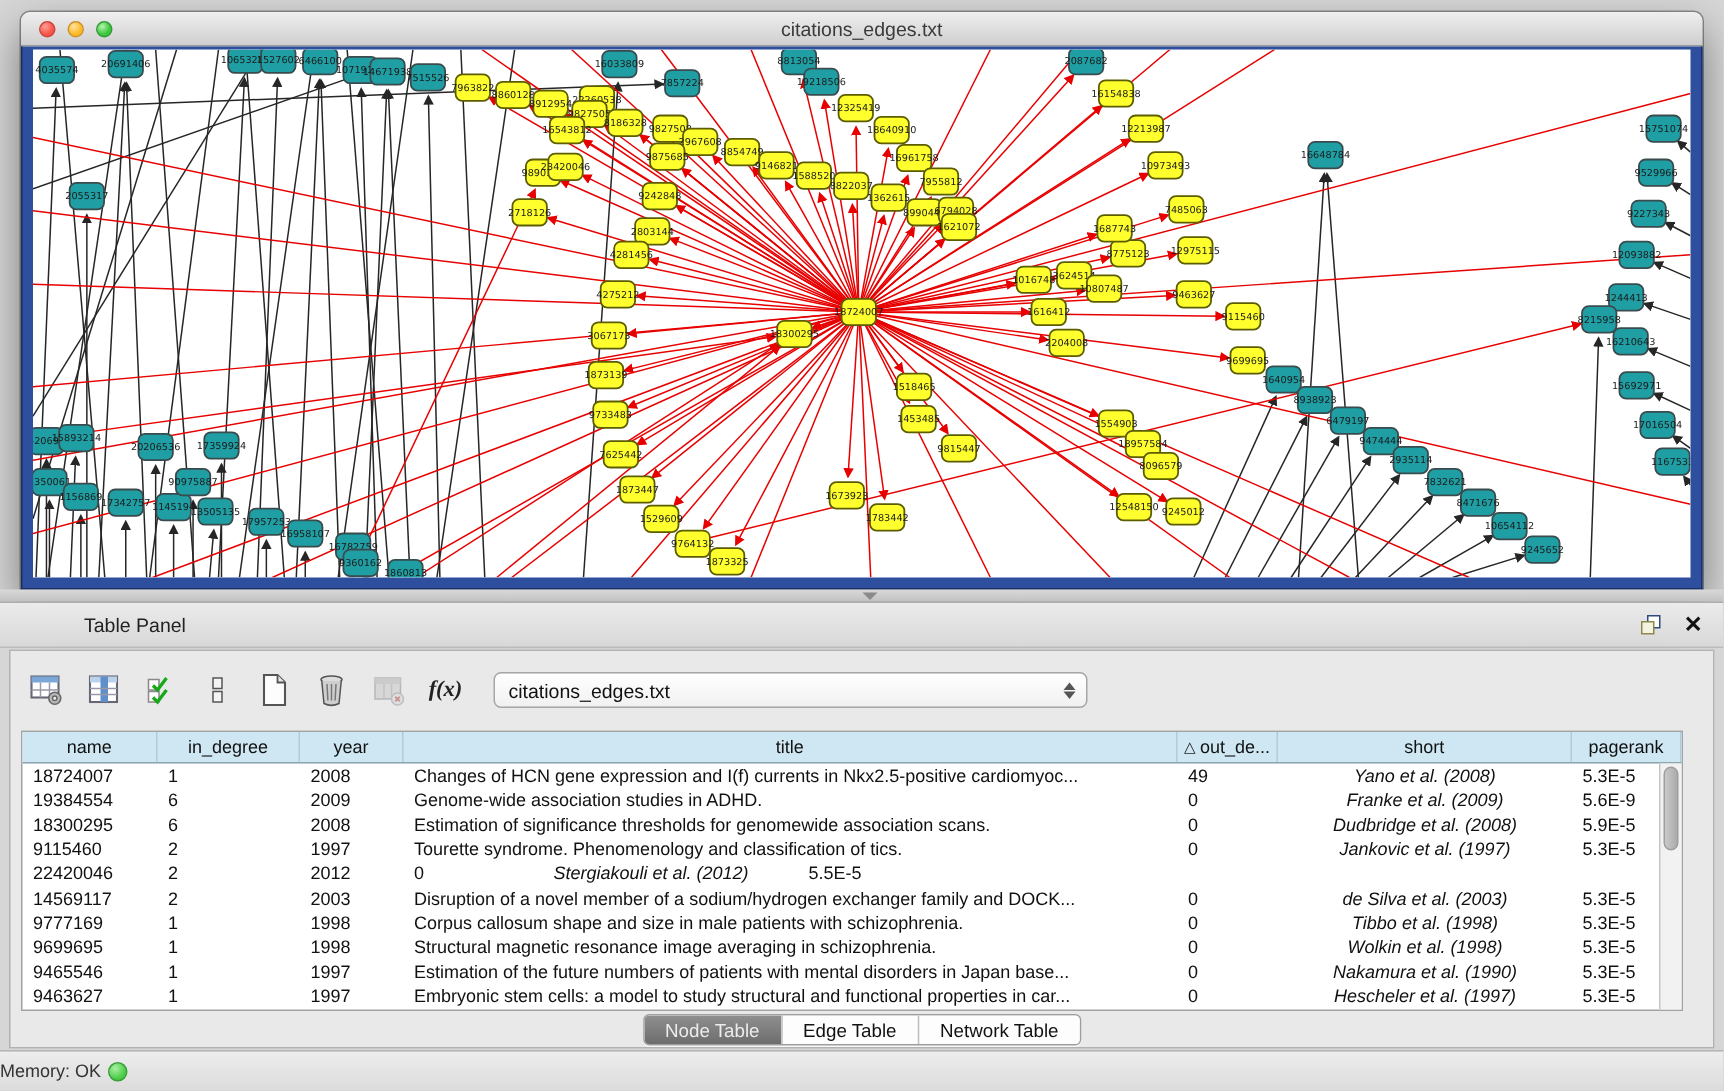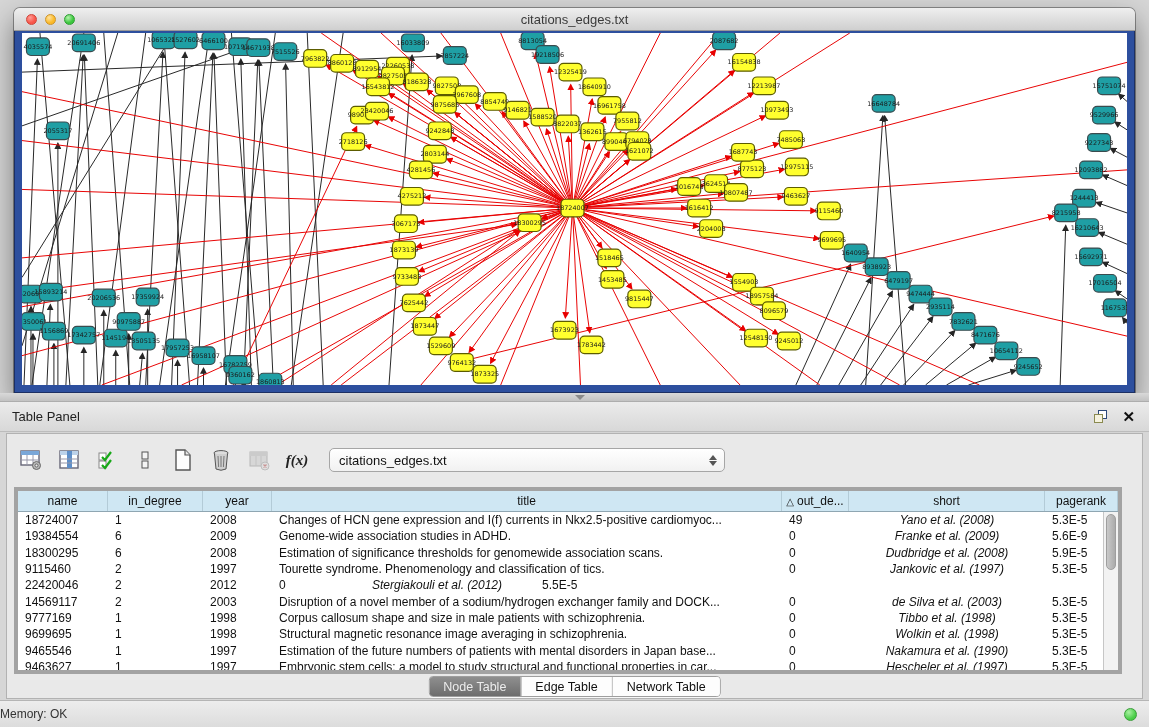--- a/index.html
+++ b/index.html
@@ -31,21 +31,21 @@
   
   .splitter{ position:absolute; top:393px; left:0; width:1149px; height:9px;
     background:linear-gradient(#d9d9d9,#c2c2c2); border-bottom:1px solid #adadad;}
   .splitter .grip{ position:absolute; left:50%; top:2px; width:0; height:0;
     border-left:5px solid transparent;border-right:5px solid transparent; border-top:5px solid #8a8a8a;}
 
   
   .tp-header{ position:absolute; top:402px; left:0; width:1149px; height:30px;
     background:linear-gradient(#ebebeb,#d8d8d8); border-bottom:1px solid #bcbcbc;
     display:flex; align-items:center; }
-  .tp-title{ font-size:13px; color:#222; padding-left:12px; flex:1; }
+  .tp-title{ font-size:13px; color:#222; padding-left:12px; flex:1;margin-left:44px; }
   .tp-actions{ display:flex; align-items:center; gap:14px; padding-right:14px; }
   .float-btn svg{ display:block; }
   .close-btn{ font-size:15px; font-weight:bold; color:#111; line-height:14px; cursor:default;}
 
   .panel-body{ position:absolute; top:433px; left:6px; width:1137px; height:266px;
     background:#e9e9e9; border:1px solid #b2b2b2; }
 
   .toolbar{ position:absolute; top:8px; left:10px; right:10px; height:36px;
     display:flex; align-items:center; gap:10px; }
   .tbtn{ width:28px; height:28px; display:flex; align-items:center; justify-content:center; border-radius:3px;}
@@ -55,21 +55,21 @@
     border:1px solid #a6a6a6; border-radius:5px; display:flex; align-items:center; position:relative;
     box-shadow:inset 0 1px 0 #fff;}
   .combo-value{ font-size:13px; color:#111; padding-left:9px; flex:1;}
   .combo-arrows{ width:18px; display:flex; flex-direction:column; align-items:center; gap:1px; padding-right:4px;}
   .combo-arrows span{ width:0;height:0;border-left:4px solid transparent;border-right:4px solid transparent;}
   .arr-up{ border-bottom:5px solid #555; }
   .arr-dn{ border-top:5px solid #555; }
 
   
   .grid{ position:absolute; top:53px; left:7px; width:1108px; height:187px;
-    background:#fff; border:4px solid #a3a3a3; display:flex; flex-direction:column; }
+    background:#fff; border:1px solid #a3a3a3; display:flex; flex-direction:column; }
   .thead{ display:flex; height:21px; background:#cfe7f3; border-bottom:1px solid #8fa6b2; flex:none;}
   .th{ font-size:12px; color:#111; display:flex; align-items:center; justify-content:center;
     border-right:1px solid #b3cbd7; overflow:hidden; white-space:nowrap; }
   .th .sort{ font-size:10px; margin-right:3px; color:#222; }
   .tbody{ flex:1; overflow:hidden; position:relative; }
   .tr{ display:flex; height:16.3px; align-items:center; }
   .td{ font-size:12px; color:#111; white-space:nowrap; overflow:hidden; padding-left:7px; }
   .c0{ width:90px; } .c1{ width:95px; } .c2{ width:69px; } .c3{ flex:1; }
   .c4{ width:67px; } .c5{ width:196px; } .c6{ width:73px; }
   .td.c5{ text-align:center; padding-left:0;font-style:italic; }
@@ -83,21 +83,21 @@
     display:flex; height:21px; border:1px solid #9e9e9e; border-radius:4px; overflow:hidden;
     background:#fdfdfd; box-shadow:0 1px 0 rgba(255,255,255,.7);}
   .tab{ font-size:12.5px; color:#111; padding:0 14px; display:flex; align-items:center; background:#fdfdfd;
     border-left:1px solid #bdbdbd; }
   .tab:first-child{ border-left:none; }
   .tab.active{ background:linear-gradient(#8f8f8f,#6d6d6d); color:#ececec; }
 
   
   .statusbar{ position:absolute; top:700px; left:0; width:1149px; height:27px;
     background:linear-gradient(#ededed,#dcdcdc); border-top:1px solid #b5b5b5;
-    display:flex; align-items:center; justify-content:space-between; gap:5px; padding-right:12px;}
+    display:flex; align-items:center; justify-content:flex-start; gap:5px; padding-right:12px;}
   .mem-label{ font-size:12px; color:#333; }
   .mem-dot{ width:13px; height:13px; border-radius:50%;
     background:radial-gradient(circle at 35% 30%, #a9f0a2,#49cd47 65%); border:1px solid #3a9e3a;}
 </style>
 </head>
 <body>
 
 <div class="net-window">
   <div class="titlebar">
     <div class="traffic">

